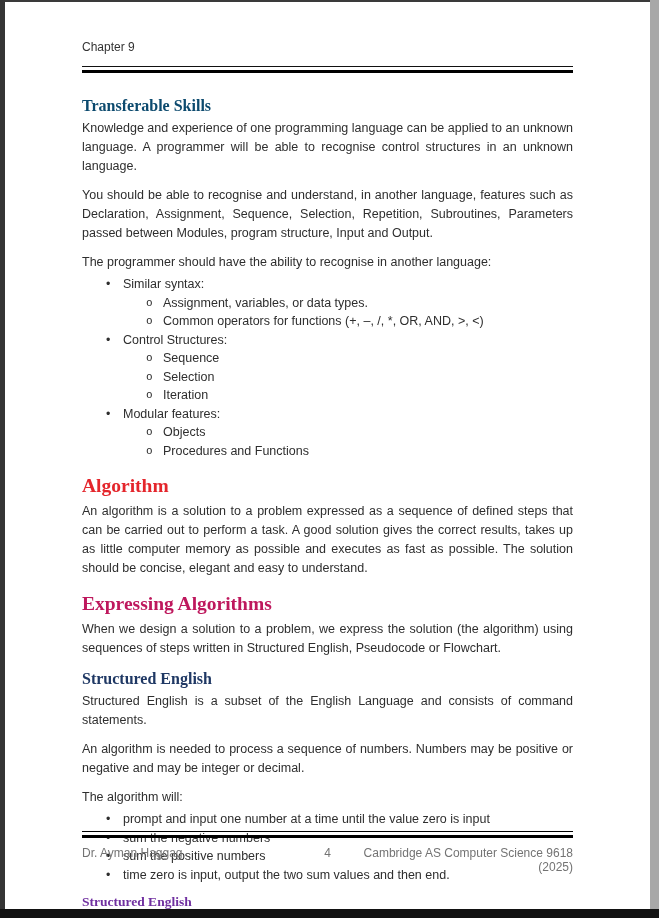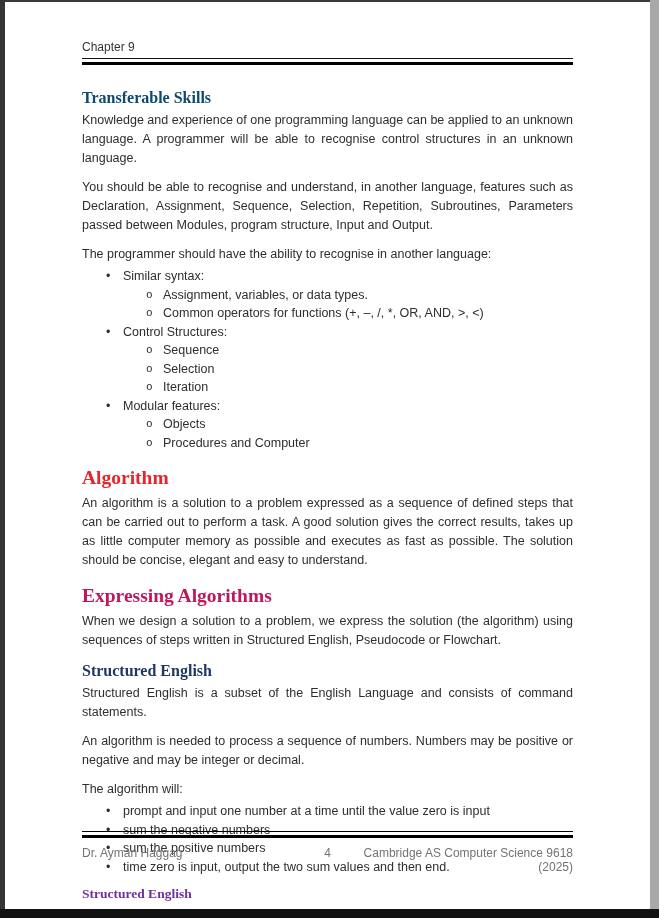--- a/index.html
+++ b/index.html
@@ -14,21 +14,21 @@
   }
   
   .edge-top{position:absolute;top:0;left:0;right:0;height:2px;background:#3a3a3a;}
   .edge-left{position:absolute;top:0;left:0;bottom:0;width:5px;background:#353535;}
   .edge-right{position:absolute;top:0;right:0;bottom:0;width:9px;background:#a8a8a8;}
   .edge-bottom{position:absolute;bottom:0;left:0;right:0;height:9px;background:#121212;}
 
   .content{position:absolute;left:82px;right:86px;top:0;}
   .header{padding-top:40px;}
   .header-row{display:flex;justify-content:space-between;align-items:baseline;
-    font-size:12px;color:#333;padding-bottom:4px;border-bottom:1px solid #111;}
+    font-size:12px;color:#333;padding-bottom:12px;border-bottom:1px solid #111;}
   .header-thick{height:3px;background:#000;margin-top:3px;}
 
   .doc{padding-top:12px;}
   .h-navy{font-family:"Liberation Serif",serif;font-weight:bold;font-size:16px;margin:12px 0 4px 0;}
   .h-red{font-family:"Liberation Serif",serif;font-weight:bold;font-size:19.5px;margin:15px 0 5px 0;}
   .h-purple{font-family:"Liberation Serif",serif;font-weight:bold;font-size:13.5px;margin:10px 0 3px 0;}
   .para{font-size:12.5px;line-height:19px;text-align:justify;margin:0 0 10px 0;}
   .para.tight{margin-bottom:3px;text-align:left;}
   .list{margin:0 0 10px 0;font-size:12.5px;}
   .li{display:flex;line-height:18.5px;}
@@ -101,21 +101,21 @@
           <div class="li lvl1">
             <span class="marker">•</span>
             <span class="li-text"><span class="b">Modular</span><span> features:</span></span>
           </div>
           <div class="li lvl2">
             <span class="marker">o</span>
             <span class="li-text"><span>Objects</span></span>
           </div>
           <div class="li lvl2">
             <span class="marker">o</span>
-            <span class="li-text"><span class="b">Procedures</span><span> and </span><span class="b">Computer</span></span>
+            <span class="li-text"><span class="b">Procedures</span><span> and </span><span class="b">Functions</span></span>
           </div>
         </div>
         <div class="h-red" style="color: rgb(228, 38, 44);">Algorithm</div>
         <div class="para"><span>An </span><span class="b">algorithm</span><span> is a </span><span class="b">solution</span><span> to a </span><span class="b">problem</span><span> expressed as a </span><span class="b">sequence</span><span> of </span><span class="b">defined steps</span><span> that can be </span><span class="b">carried out</span><span> to perform a </span><span class="b">task</span><span>. A good </span><span class="b">solution</span><span> gives the </span><span class="b">correct results</span><span>, takes up as </span><span class="b">little computer memory</span><span> as possible and </span><span class="b">executes</span><span> as </span><span class="b">fast</span><span> as possible. The </span><span class="b">solution</span><span> should be </span><span class="b">concise, elegant</span><span> and </span><span class="b">easy</span><span> to </span><span class="b">understand</span><span>.</span></div>
         <div class="h-red" style="color: #be185d;">Expressing Algorithms</div>
         <div class="para"><span>When we </span><span class="b">design</span><span> a solution to a problem, we express the solution (the algorithm) using sequences of steps written in </span><span class="b">Structured English, Pseudocode</span><span> or </span><span class="b">Flowchart</span><span>.</span></div>
         <div class="h-navy" style="color: rgb(31, 56, 100);">Structured English</div>
         <div class="para"><span class="b">Structured English</span><span> is a </span><span class="b">subset</span><span> of the </span><span class="b">English Language</span><span> and consists of </span><span class="b">command statements</span><span>.</span></div>
         <div class="para"><span>An algorithm is needed to process a sequence of numbers. Numbers may be positive or negative and may be integer or decimal.</span></div>
         <div class="para tight"><span>The algorithm will:</span></div>

